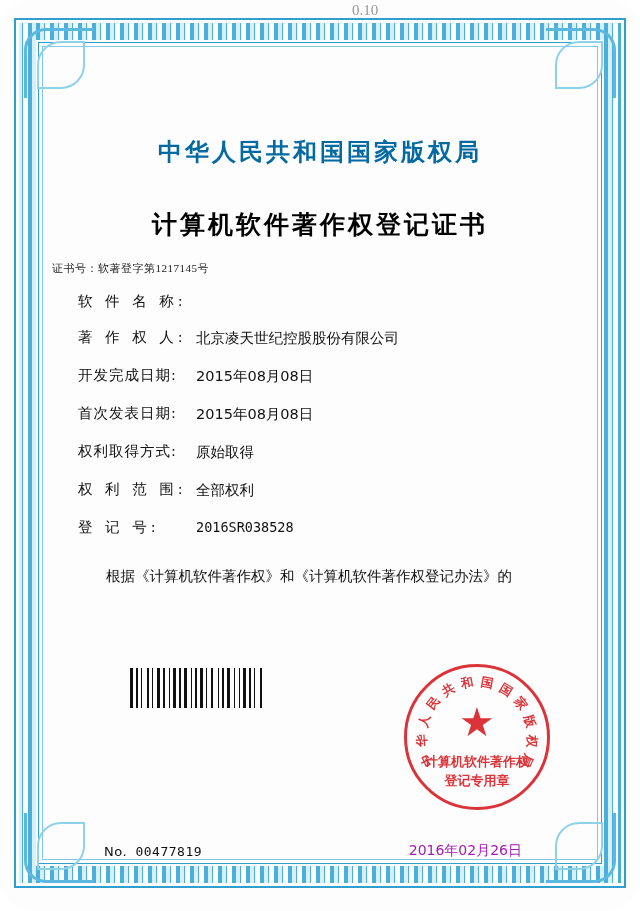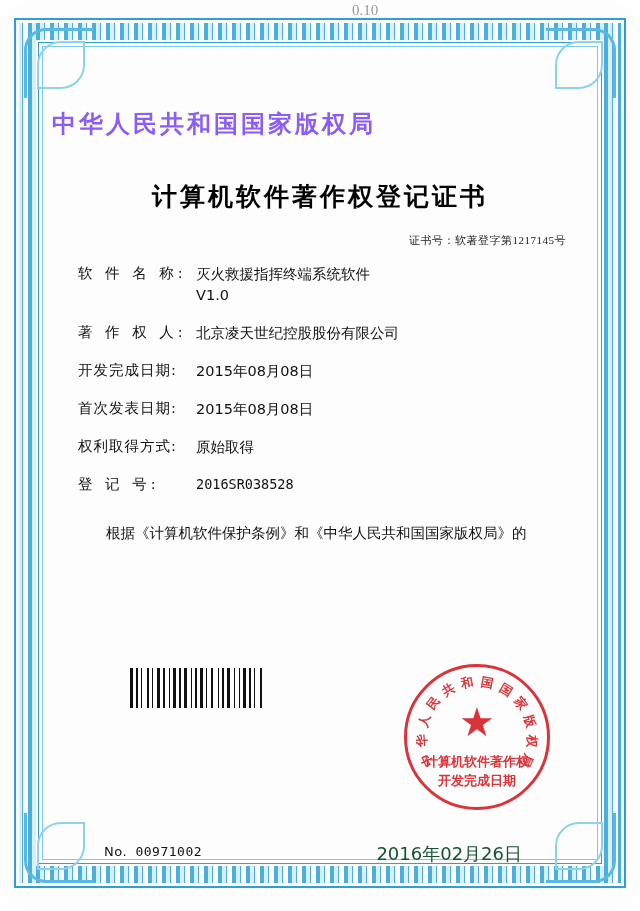--- a/index.html
+++ b/index.html
@@ -106,40 +106,39 @@
   
   .content {
     position: absolute;
     left: 52px;
     top: 56px;
     width: 536px;
     height: 794px;
   }
 
   .title-org {
-    text-align: left;
+    text-align: center;
     font-family: "DejaVu Serif", "Liberation Serif", serif;
     font-size: 24px;
     font-weight: bold;
     letter-spacing: 3px;
-    color: #8b5cf6;
-    margin-top: 52px;
+    color: #0369a1;
+    margin-top: 80px;
   }
   .title-main {
     text-align: center;
     font-family: "DejaVu Serif", "Liberation Serif", serif;
     font-size: 25px;
     font-weight: bold;
     letter-spacing: 3px;
     color: #000;
     margin-top: 40px;
   }
 
   .cert-no {
-    text-align: right;
     font-size: 11px;
     color: #222;
     margin-top: 20px;
     padding-right: 22px;
     letter-spacing: 0.5px;
   }
 
   .fields {
     margin-top: 16px;
     padding-left: 26px;
@@ -262,23 +261,23 @@
     color: #111;
     letter-spacing: 0.5px;
   }
   .footer-no .lbl {
     font-family: "DejaVu Sans", "Liberation Sans", sans-serif;
   }
   .footer-date {
     position: absolute;
     right: 66px;
     top: 786px;
-    font-size: 18px;
-    font-family: "DejaVu Sans", "Liberation Sans", sans-serif;
-    color: #14532d;
+    font-size: 14px;
+    font-family: "DejaVu Sans", "Liberation Sans", sans-serif;
+    color: #a21caf;
   }
 
   .scribble {
     position: absolute;
     left: 352px;
     top: 2px;
     font-size: 15px;
     color: #555;
     font-family: "Liberation Serif", serif;
     opacity: 0.6;
@@ -305,22 +304,20 @@
 
     <div class="title-org">中华人民共和国国家版权局</div>
     <div class="title-main">计算机软件著作权登记证书</div>
 
     <div class="cert-no">证书号：软著登字第1217145号</div>
 
     <div class="fields">
 
       <div class="field-row">
         <div class="field-label">软 件 名 称:</div>
-        <div class="field-value">灭火救援指挥终端系统软件
-V1.0</div>
       </div>
 
       <div class="field-row">
         <div class="field-label">著 作 权 人:</div>
         <div class="field-value">北京凌天世纪控股股份有限公司</div>
       </div>
 
       <div class="field-row">
         <div class="field-label tight">开发完成日期:</div>
         <div class="field-value">2015年08月08日</div>
@@ -329,30 +326,34 @@
       <div class="field-row">
         <div class="field-label tight">首次发表日期:</div>
         <div class="field-value">2015年08月08日</div>
       </div>
 
       <div class="field-row">
         <div class="field-label tight">权利取得方式:</div>
         <div class="field-value">原始取得</div>
       </div>
 
+      <div class="field-row">
+        <div class="field-label">权 利 范 围:</div>
+        <div class="field-value">全部权利</div>
+      </div>
 
       <div class="field-row">
         <div class="field-label">登 记 号:</div>
         <div class="field-value mono">2016SR038528</div>
       </div>
 
     </div>
 
     <div class="body-para">
-      <span class="indent"></span><span>根据《计算机软件保护条例》和《中华人民共和国国家版权局》的</span><br>
+      <span class="indent"></span><span>根据《计算机软件著作权》和《计算机软件著作权登记办法》的</span><br>
     </div>
 
     <div class="barcode" id="barcode">
         <i style="width: 3px;"></i>
         <i style="width: 1px; background: transparent;"></i>
         <i style="width: 2px;"></i>
         <i style="width: 1px; background: transparent;"></i>
         <i style="width: 1px;"></i>
         <i style="width: 3px; background: transparent;"></i>
         <i style="width: 2px;"></i>
@@ -412,25 +413,25 @@
           <span style="transform: rotate(10.4545deg) translate(0px, -56px) rotate(0deg) translate(-6px, -7px);">国</span>
           <span style="transform: rotate(31.3636deg) translate(0px, -56px) rotate(0deg) translate(-6px, -7px);">国</span>
           <span style="transform: rotate(52.2727deg) translate(0px, -56px) rotate(0deg) translate(-6px, -7px);">家</span>
           <span style="transform: rotate(73.1818deg) translate(0px, -56px) rotate(0deg) translate(-6px, -7px);">版</span>
           <span style="transform: rotate(94.0909deg) translate(0px, -56px) rotate(0deg) translate(-6px, -7px);">权</span>
           <span style="transform: rotate(115deg) translate(0px, -56px) rotate(0deg) translate(-6px, -7px);">局</span>
         </div>
       <div class="star">★</div>
       <div class="seal-lines">
         <div>计算机软件著作权</div>
-        <div>开发完成日期</div>
+        <div>登记专用章</div>
       </div>
     </div>
 
     <div class="footer-no">
       <span class="lbl">No.</span>
-      <span>00971002</span>
+      <span>00477819</span>
     </div>
 
     <div class="footer-date">2016年02月26日</div>
 
   </div>
 </div>
 
 </body></html>

